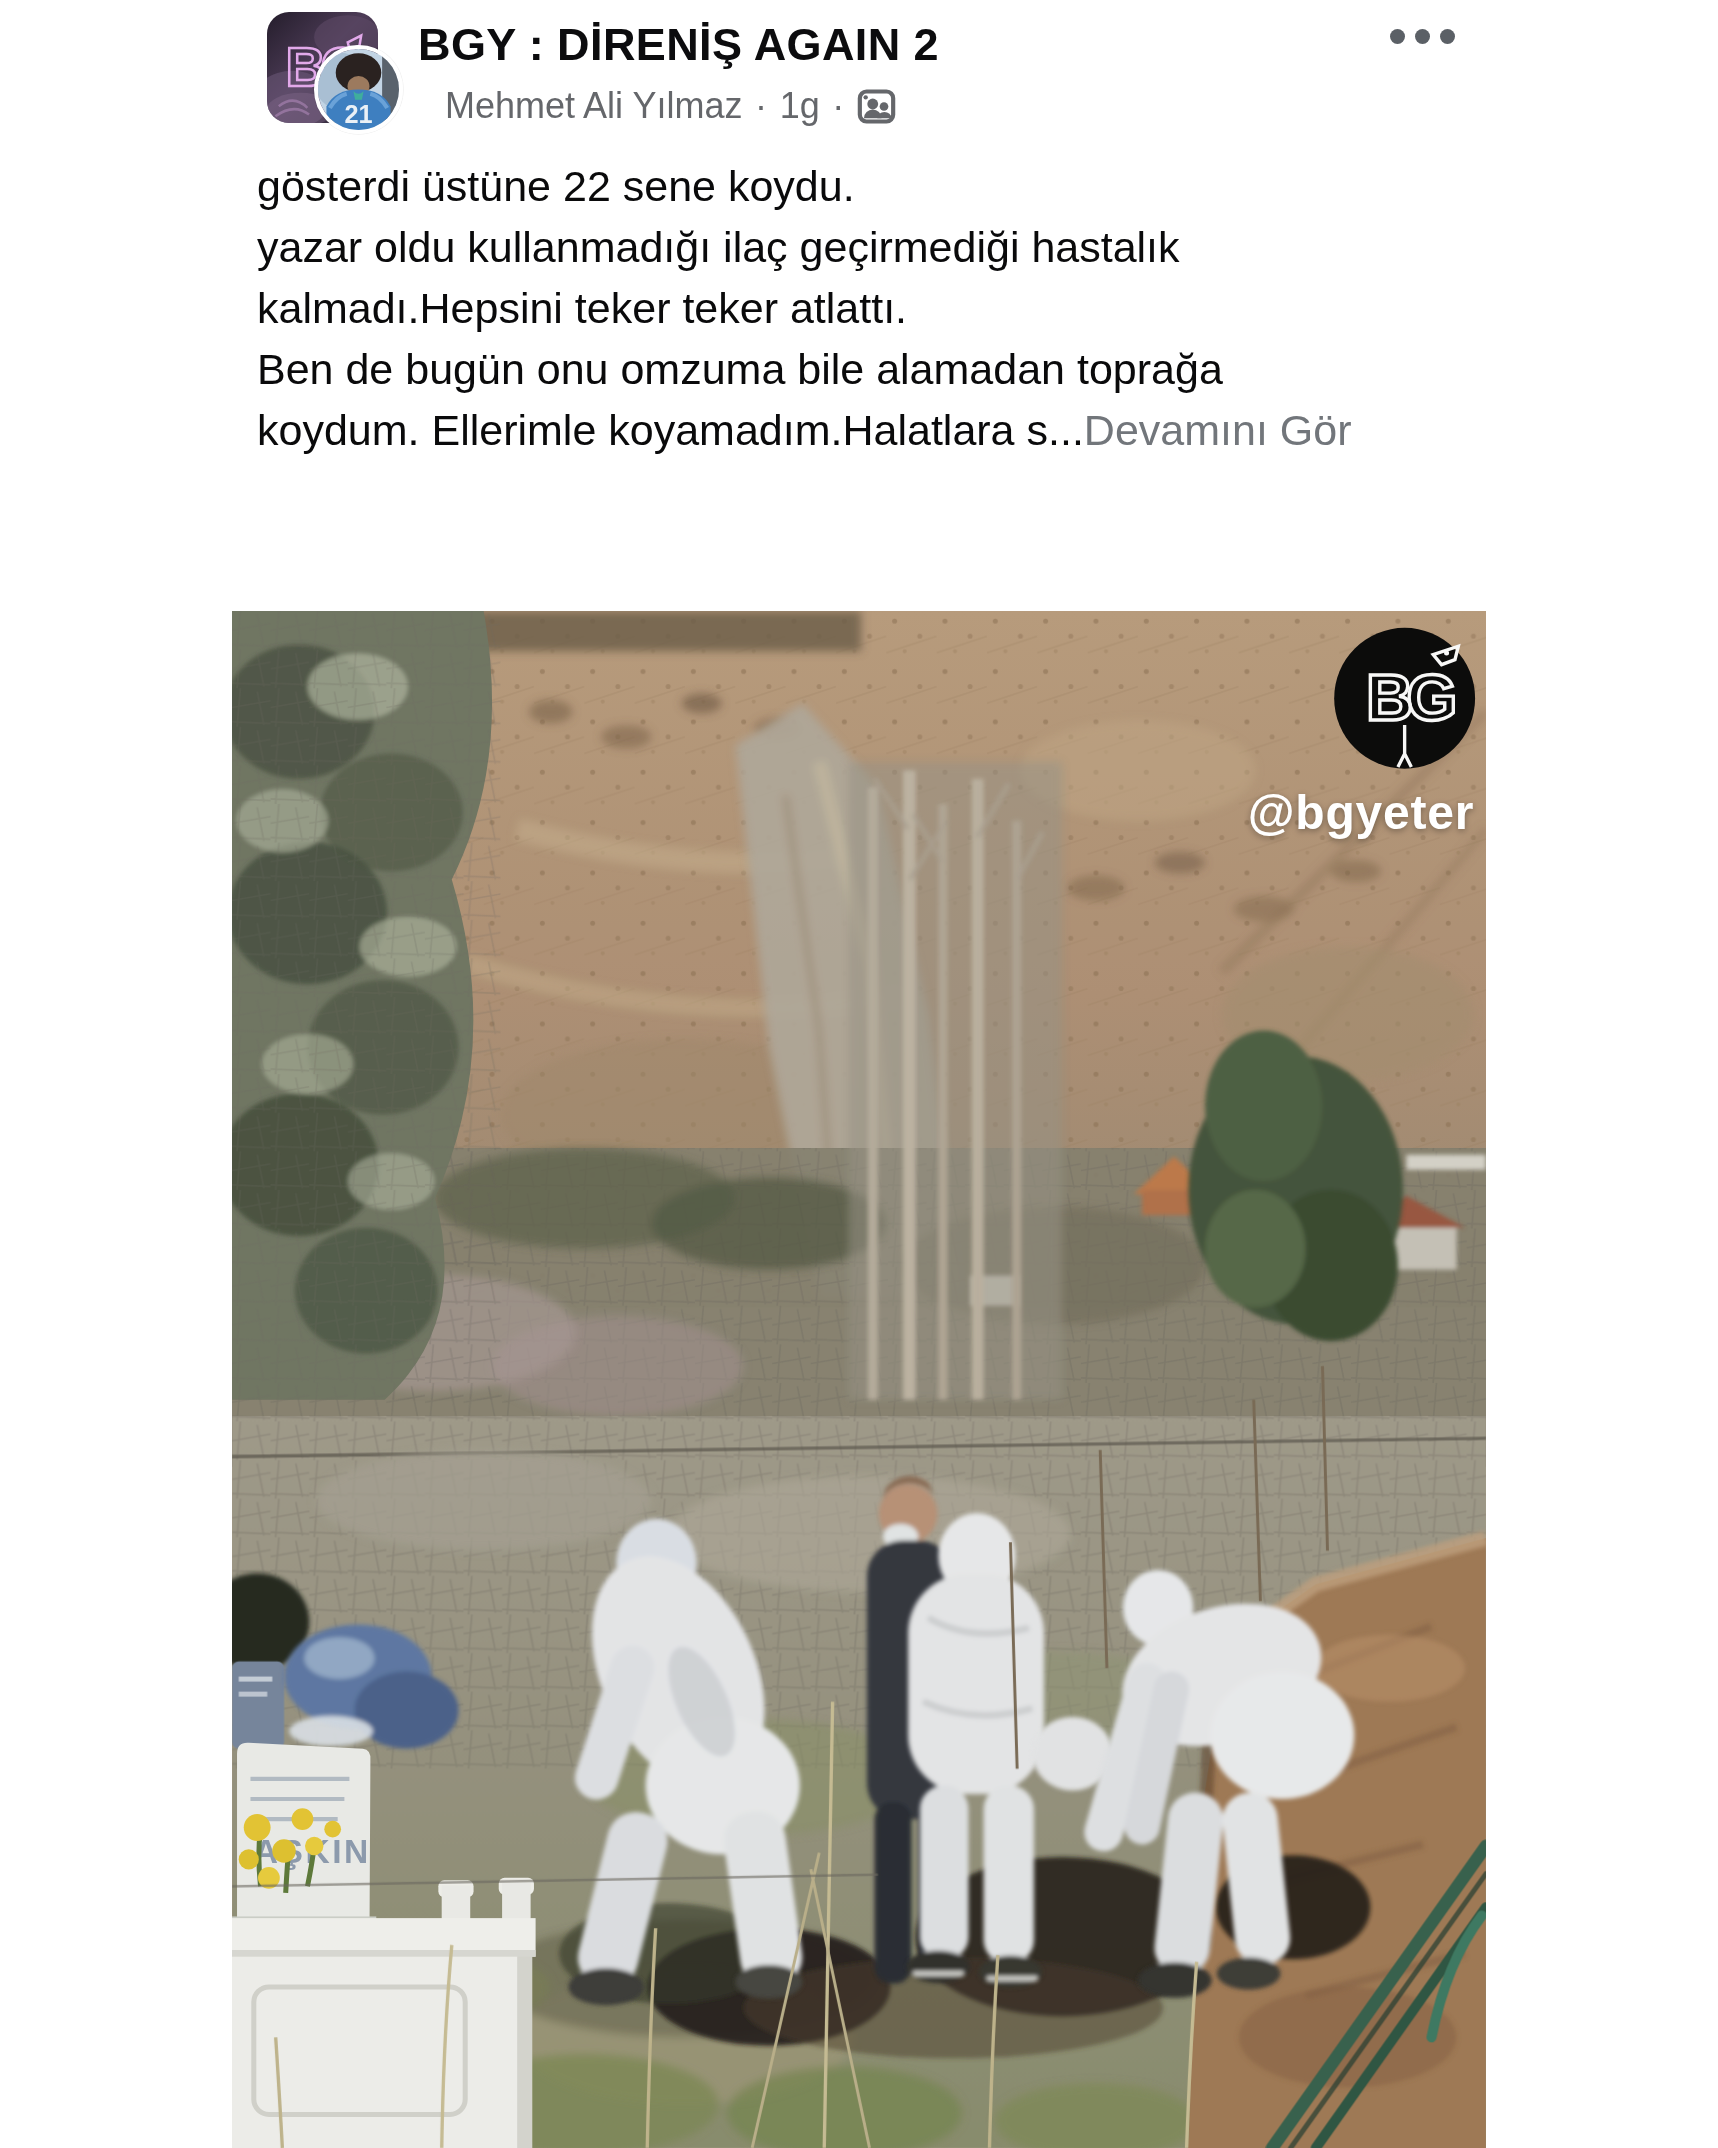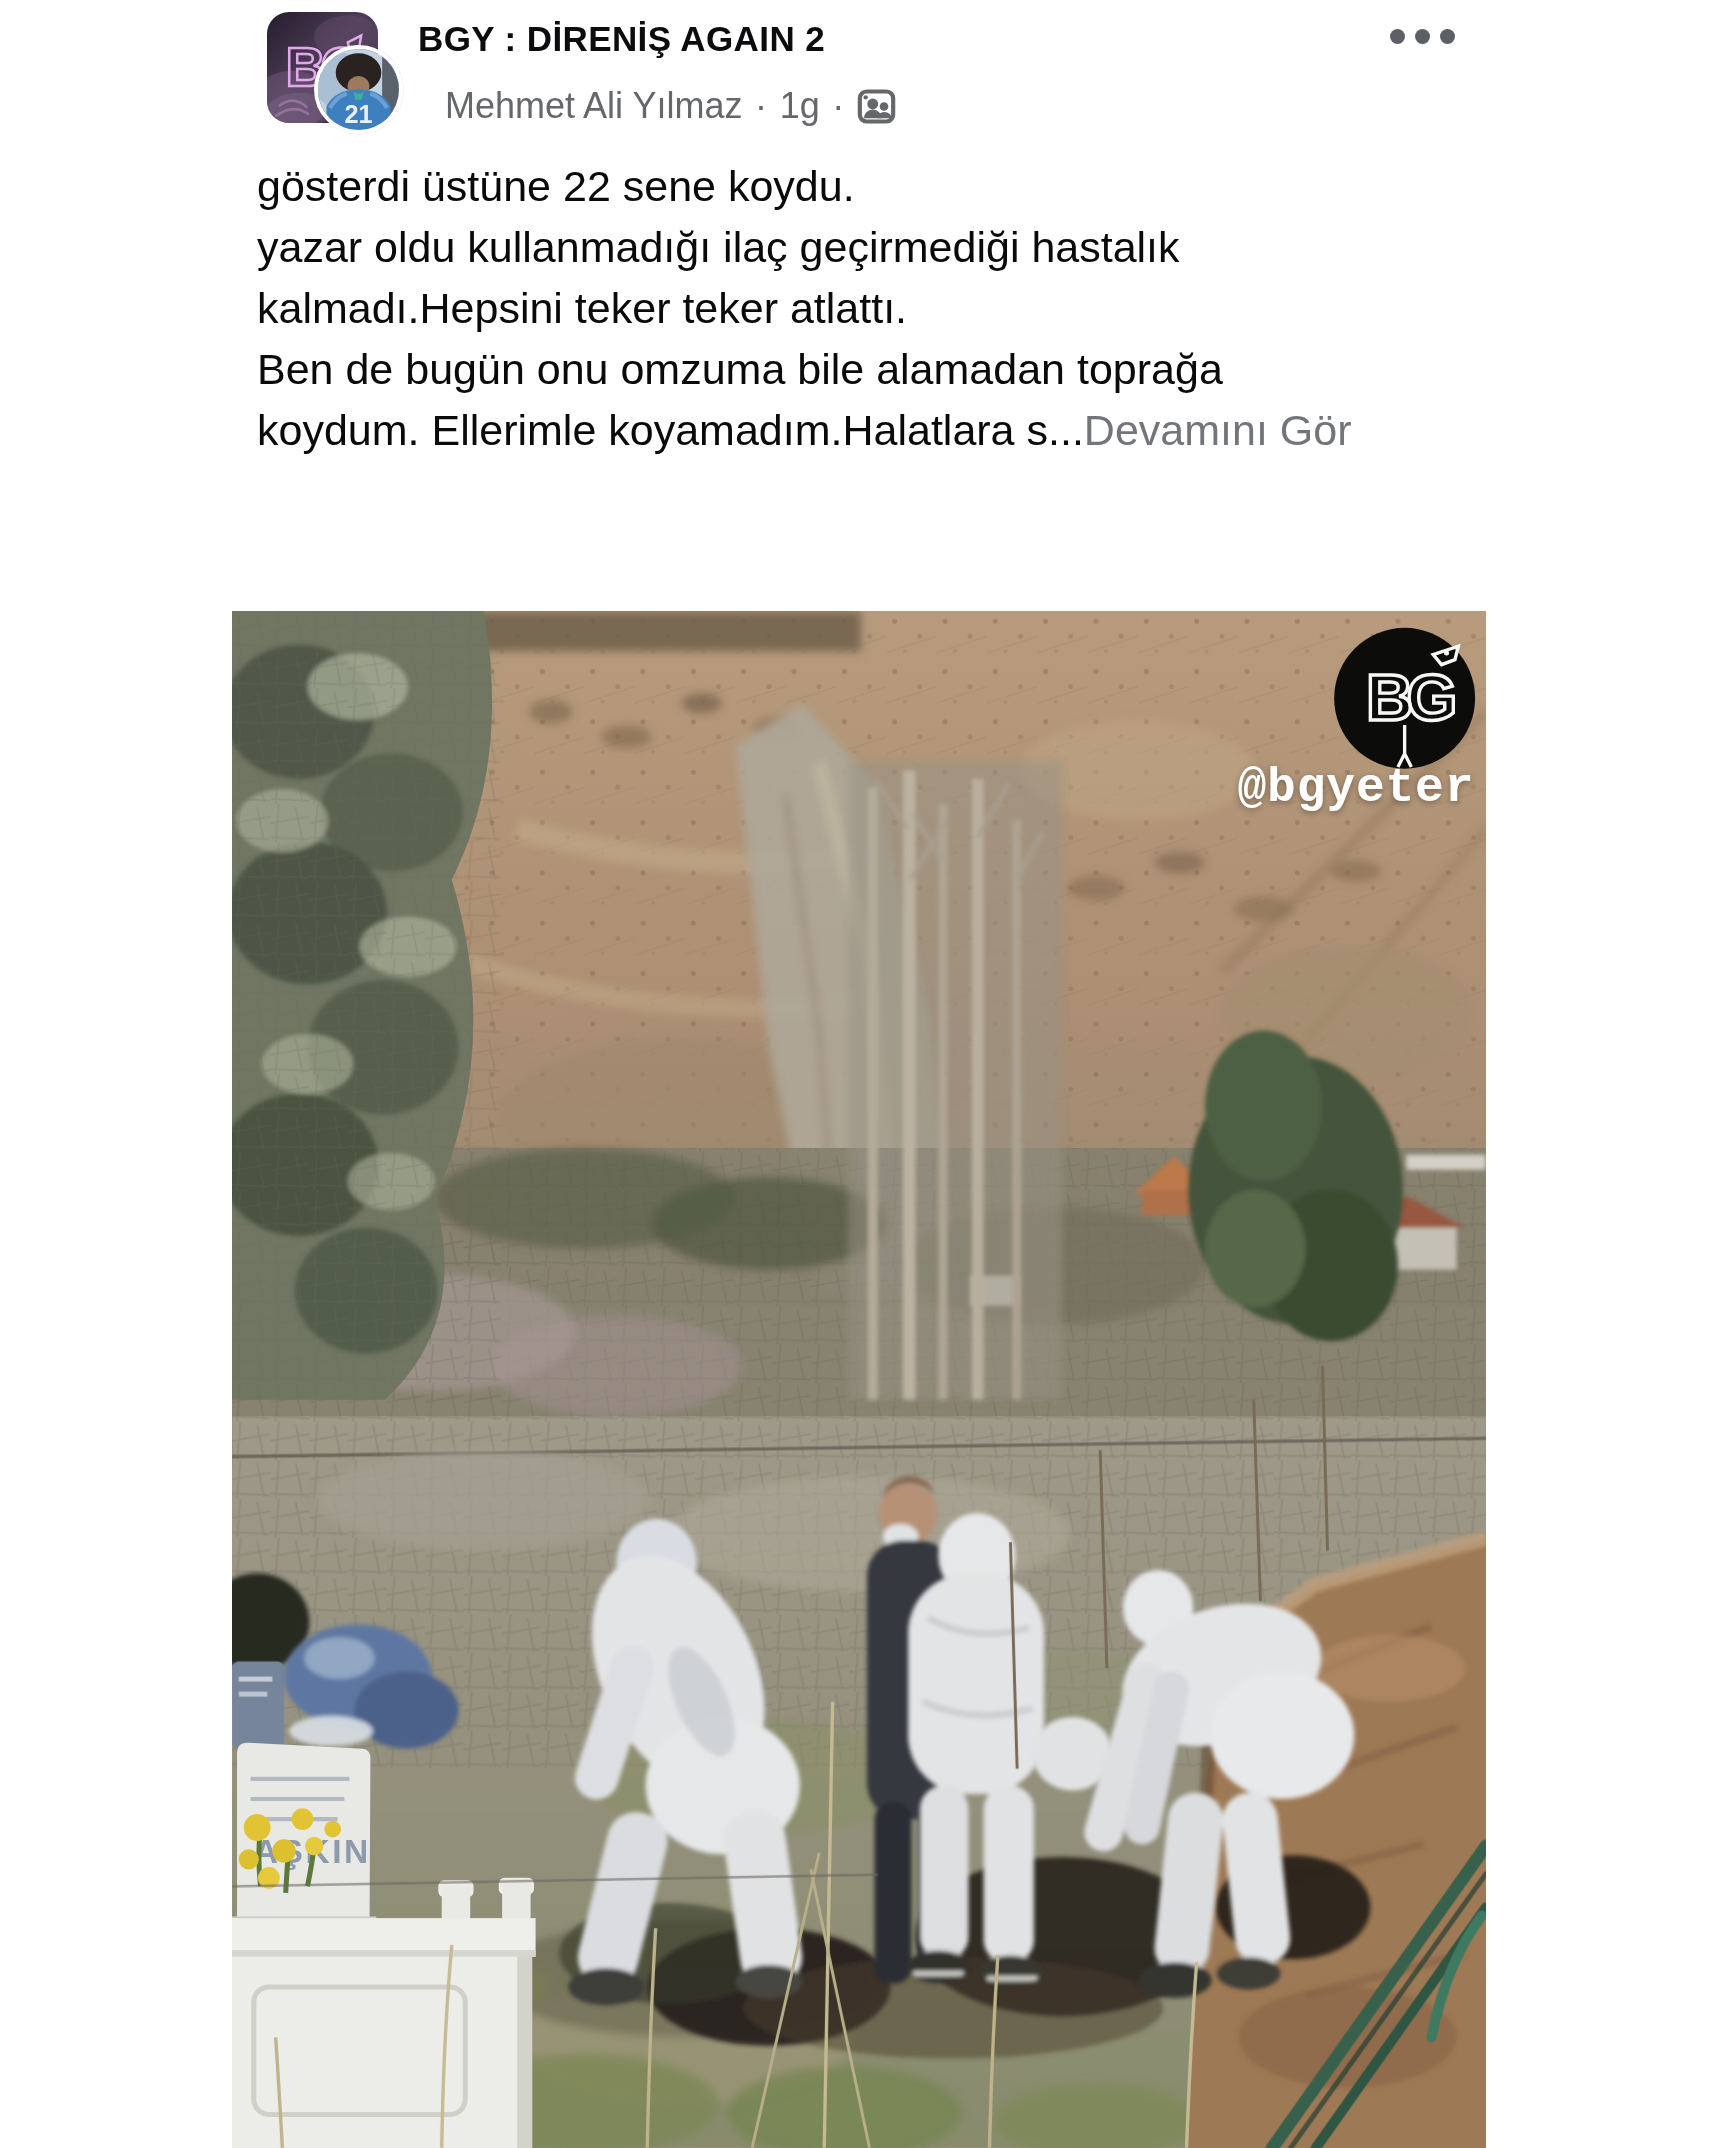--- a/index.html
+++ b/index.html
@@ -3,36 +3,36 @@
 <meta charset="utf-8">
 <style>
   html,body{margin:0;padding:0;background:#fff;}
   .screen{position:relative;width:1718px;height:2148px;background:#ffffff;overflow:hidden;
           font-family:"Liberation Sans",sans-serif;}
   
   .avatar-sq{position:absolute;left:267px;top:11.7px;width:111px;height:111px;border-radius:22px;
              overflow:hidden;background:linear-gradient(135deg,#241d2b 0%,#4d3c57 45%,#2e2736 100%);}
   .avatar-circ{position:absolute;left:314px;top:45px;width:81px;height:81px;border-radius:50%;
                overflow:hidden;border:4.2px solid #fff;box-shadow:0 0 0 0.8px rgba(0,0,0,.06);z-index:3;}
-  .grp-title{position:absolute;left:418px;top:18.5px;font-size:35px;font-weight:700;color:#0c0c0e;
+  .grp-title{position:absolute;left:418px;top:18.5px;font-size:45px;font-weight:700;color:#0c0c0e;
              letter-spacing:0.4px;white-space:nowrap;}
   .author-row{position:absolute;left:418px;top:84px;height:44px;display:flex;align-items:center;
               gap:12.6px;font-size:36px;color:#65676b;white-space:nowrap;margin-left:27px;}
   .menu-dots{position:absolute;left:1390px;top:28.5px;display:flex;gap:10px;cursor:pointer;}
   .menu-dots i{width:15px;height:15px;border-radius:50%;background:#5b6066;display:block;}
   
   .post-text{position:absolute;left:257px;top:156px;width:1225px;font-size:43px;line-height:61px;
              color:#0a0a0b;}
   .see-more{color:#72767b;}
   
   .photo{position:absolute;left:232px;top:611px;width:1254px;height:1537px;overflow:hidden;
          background:#a99b85;}
   .photo svg.scene{position:absolute;left:0;top:0;width:100%;height:100%;display:block;}
-  .watermark{position:absolute;right:11.7px;top:150px;font-size:48px;font-weight:700;color:#ffffff;
-             text-shadow:0 1.7px 6.7px rgba(0,0,0,.35);letter-spacing:0.8px;z-index:5;font-family:Liberation Mono, monospace;}
+  .watermark{position:absolute;right:11.7px;top:174px;font-size:48px;font-weight:700;color:#ffffff;
+             text-shadow:0 1.7px 6.7px rgba(0,0,0,.35);letter-spacing:0.8px;z-index:5;}
 </style>
 </head>
 <body>
 
 <div class="screen">
 
   <div class="avatar-sq">
     <svg width="111" height="111" viewBox="0 0 132 132">
       <ellipse cx="30" cy="104" rx="46" ry="34" fill="#6e5a7a" opacity=".55"></ellipse>
       <ellipse cx="96" cy="30" rx="40" ry="26" fill="#5d4a66" opacity=".6"></ellipse>

